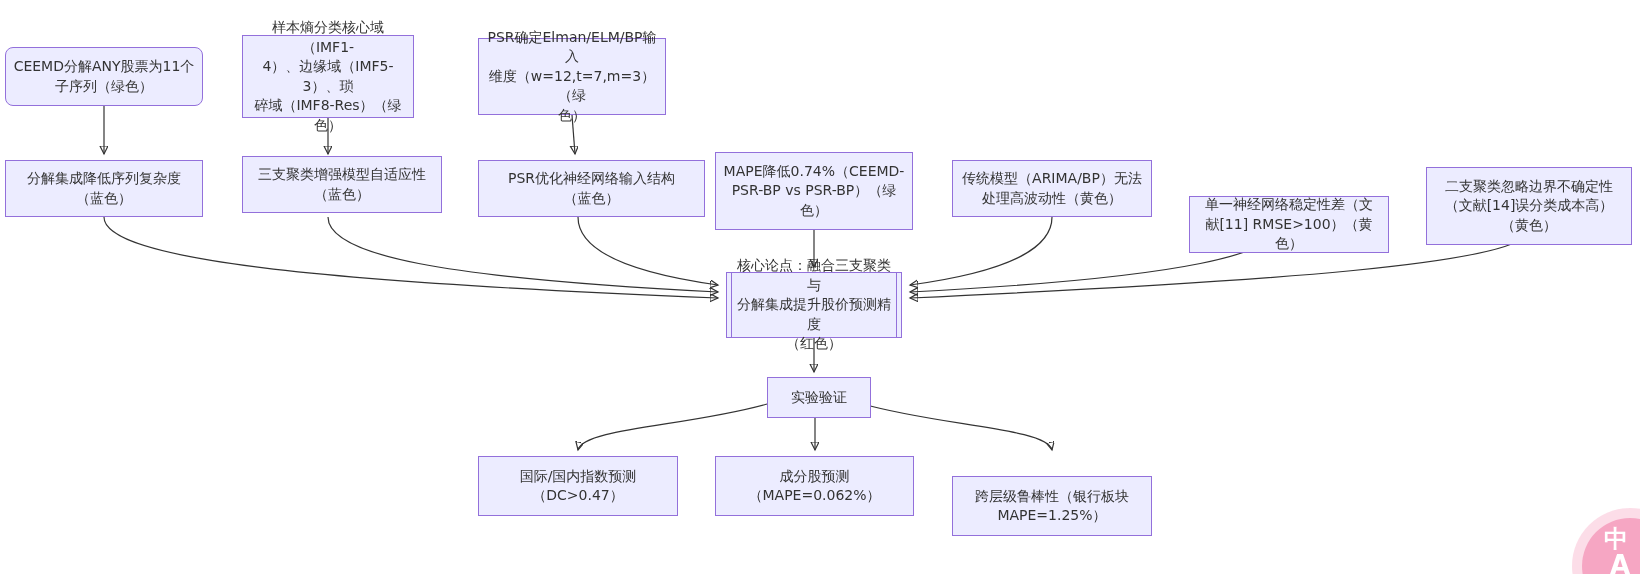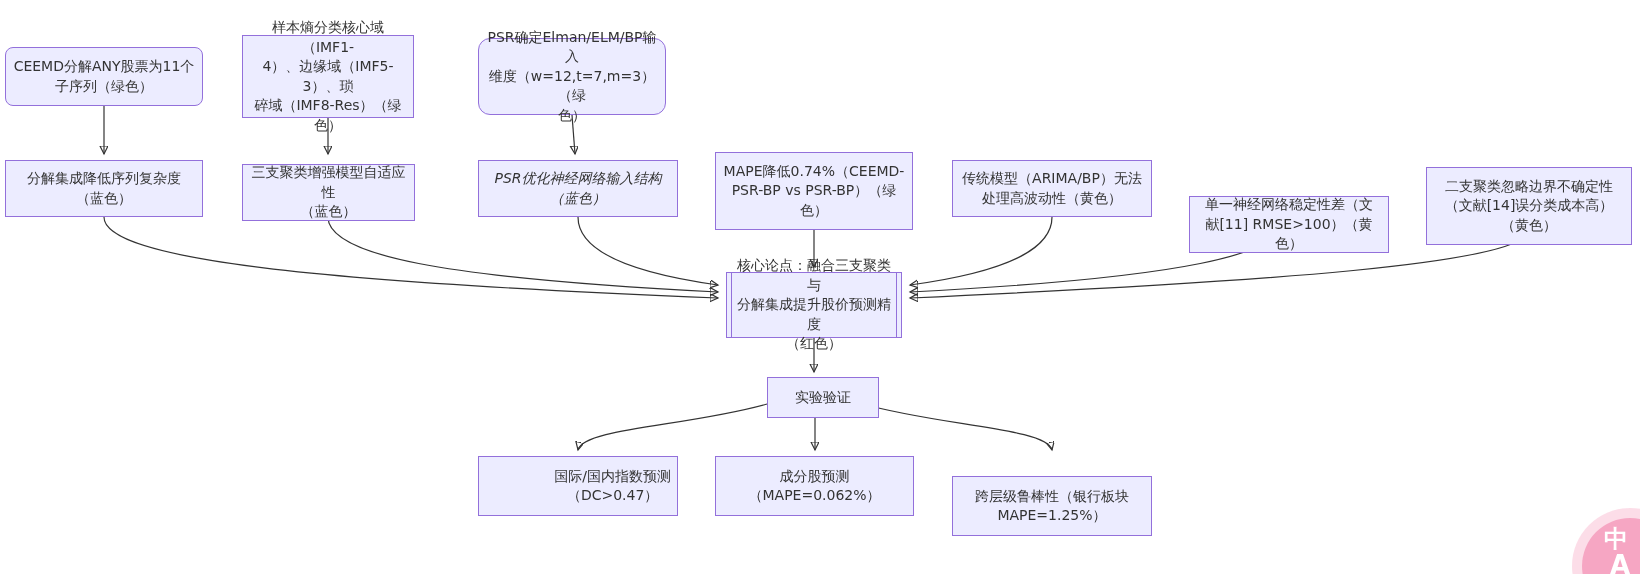--- a/index.html
+++ b/index.html
@@ -70,35 +70,35 @@
 
 <div class="node" style="left:5px;top:47px;width:198px;height:59px;border-radius:8px;">
   <span>CEEMD分解ANY股票为11个
 子序列（绿色）</span>
 </div>
 <div class="node" style="left:242px;top:35px;width:172px;height:83px;">
   <span>样本熵分类核心域（IMF1-
 4）、边缘域（IMF5-3）、琐
 碎域（IMF8-Res）（绿色）</span>
 </div>
-<div class="node" style="left:478px;top:38px;width:188px;height:77px;border-radius:12px;">
+<div class="node" style="left:478px;top:38px;width:188px;height:77px;">
   <span>PSR确定Elman/ELM/BP输入
 维度（w=12,t=7,m=3）（绿
 色）</span>
 </div>
 
 <div class="node" style="left:5px;top:160px;width:198px;height:57px;">
   <span>分解集成降低序列复杂度
 （蓝色）</span>
 </div>
-<div class="node" style="left:242px;top:164px;width:173px;height:57px;">
+<div class="node" style="left:242px;top:156px;width:200px;height:57px;">
   <span>三支聚类增强模型自适应性
 （蓝色）</span>
 </div>
-<div class="node" style="left:478px;top:160px;width:200px;height:57px;font-style:italic;">
+<div class="node" style="left:478px;top:160px;width:227px;height:57px;">
   <span>PSR优化神经网络输入结构
 （蓝色）</span>
 </div>
 <div class="node" style="left:715px;top:152px;width:198px;height:78px;">
   <span>MAPE降低0.74%（CEEMD-
 PSR-BP vs PSR-BP）（绿
 色）</span>
 </div>
 <div class="node" style="left:952px;top:160px;width:200px;height:57px;">
   <span>传统模型（ARIMA/BP）无法
@@ -113,25 +113,25 @@
 （文献[14]误分类成本高）
 （黄色）</span>
 </div>
 
 <div class="node subroutine" style="left:726px;top:272px;width:176px;height:66px;align-items:center;">
   <span>核心论点：融合三支聚类与
 分解集成提升股价预测精度
 （红色）</span>
 </div>
 
-<div class="node" style="left:767px;top:377px;width:112px;height:41px;">
+<div class="node" style="left:767px;top:377px;width:104px;height:41px;">
   <span>实验验证</span>
 </div>
 
-<div class="node" style="left:478px;top:456px;width:200px;height:60px;justify-content:flex-end;">
+<div class="node" style="left:478px;top:456px;width:200px;height:60px;">
   <span>国际/国内指数预测
 （DC&gt;0.47）</span>
 </div>
 <div class="node" style="left:715px;top:456px;width:199px;height:60px;">
   <span>成分股预测
 （MAPE=0.062%）</span>
 </div>
 <div class="node" style="left:952px;top:476px;width:200px;height:60px;">
   <span>跨层级鲁棒性（银行板块
 MAPE=1.25%）</span>

